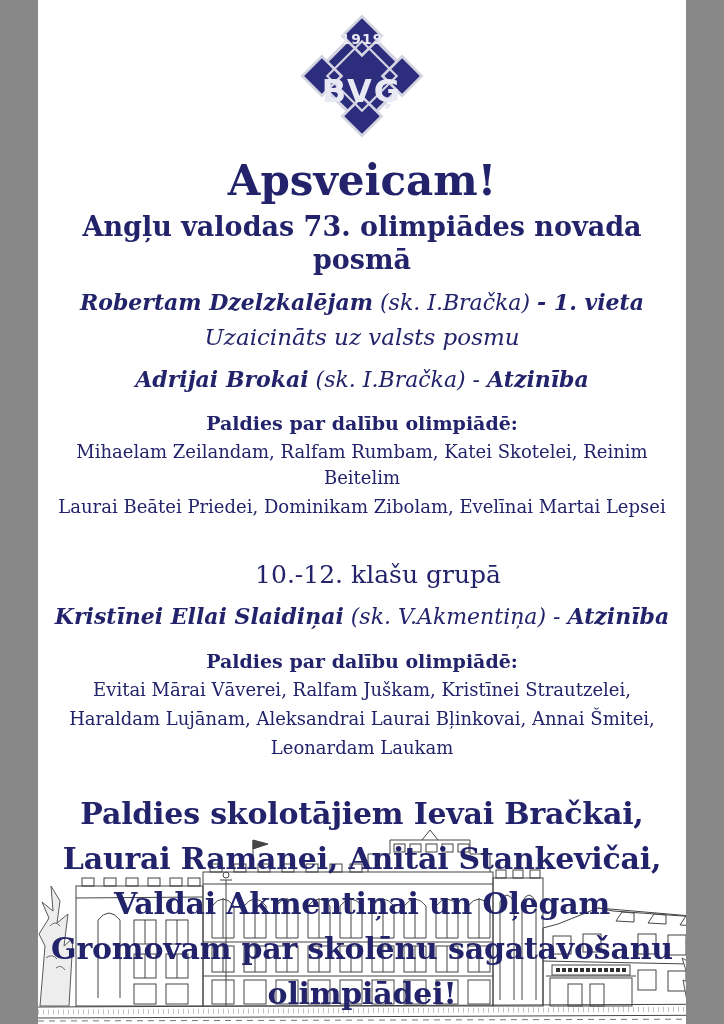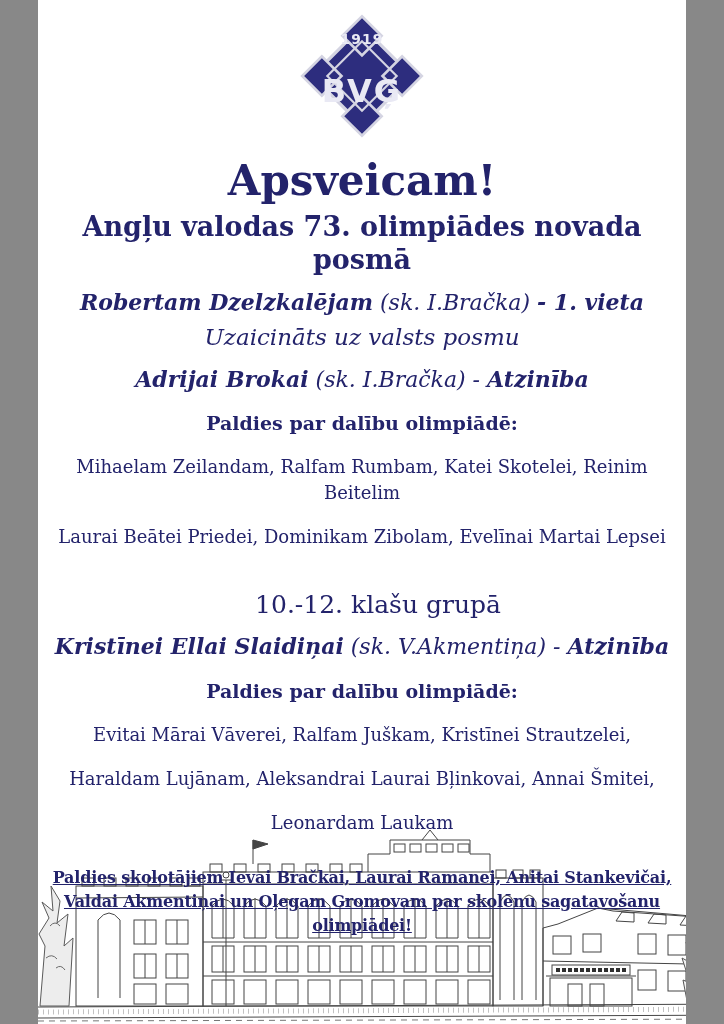--- a/index.html
+++ b/index.html
@@ -30,28 +30,28 @@
 
   .title { font-size:42px; font-weight:bold; margin:18px 0 0; line-height:1.1; }
   .subtitle { font-size:27px; font-weight:bold; margin:7px 0 0; line-height:1.2; }
 
   .group-heading { font-size:25px; margin-top:28px; line-height:1.2; }
   .result { font-size:22px; margin:12px 0 0; line-height:1.35;font-style:italic; }
   .b { font-weight:bold; }
   .note { font-size:23px; font-style:italic; margin:4px 0 0; line-height:1.35; }
 
   .thanks-heading { font-size:19px; font-weight:bold; margin:17px 0 0; line-height:1.3; }
-  .participants { font-size:18px; margin:18px auto 0; line-height:1.45; max-width:680px; }
+  .participants { font-size:18px; margin:3px auto 0; line-height:1.45; max-width:680px; }
 
   .group2 { margin-top:40px;padding-left:32px; }
 
   .footer-thanks {
-    font-size:16px; font-weight:bold;
+    font-size:30px; font-weight:bold;
     max-width:700px; margin:30px auto 0;
-    line-height:1.5; letter-spacing:-0.2px;text-decoration:underline;
+    line-height:1.5; letter-spacing:-0.2px;
   }
 
   .sketch {
     position:absolute; left:0; bottom:0;
     width:724px; height:196px;
     z-index:1;
   }
 </style>
 </head>
 <body>

